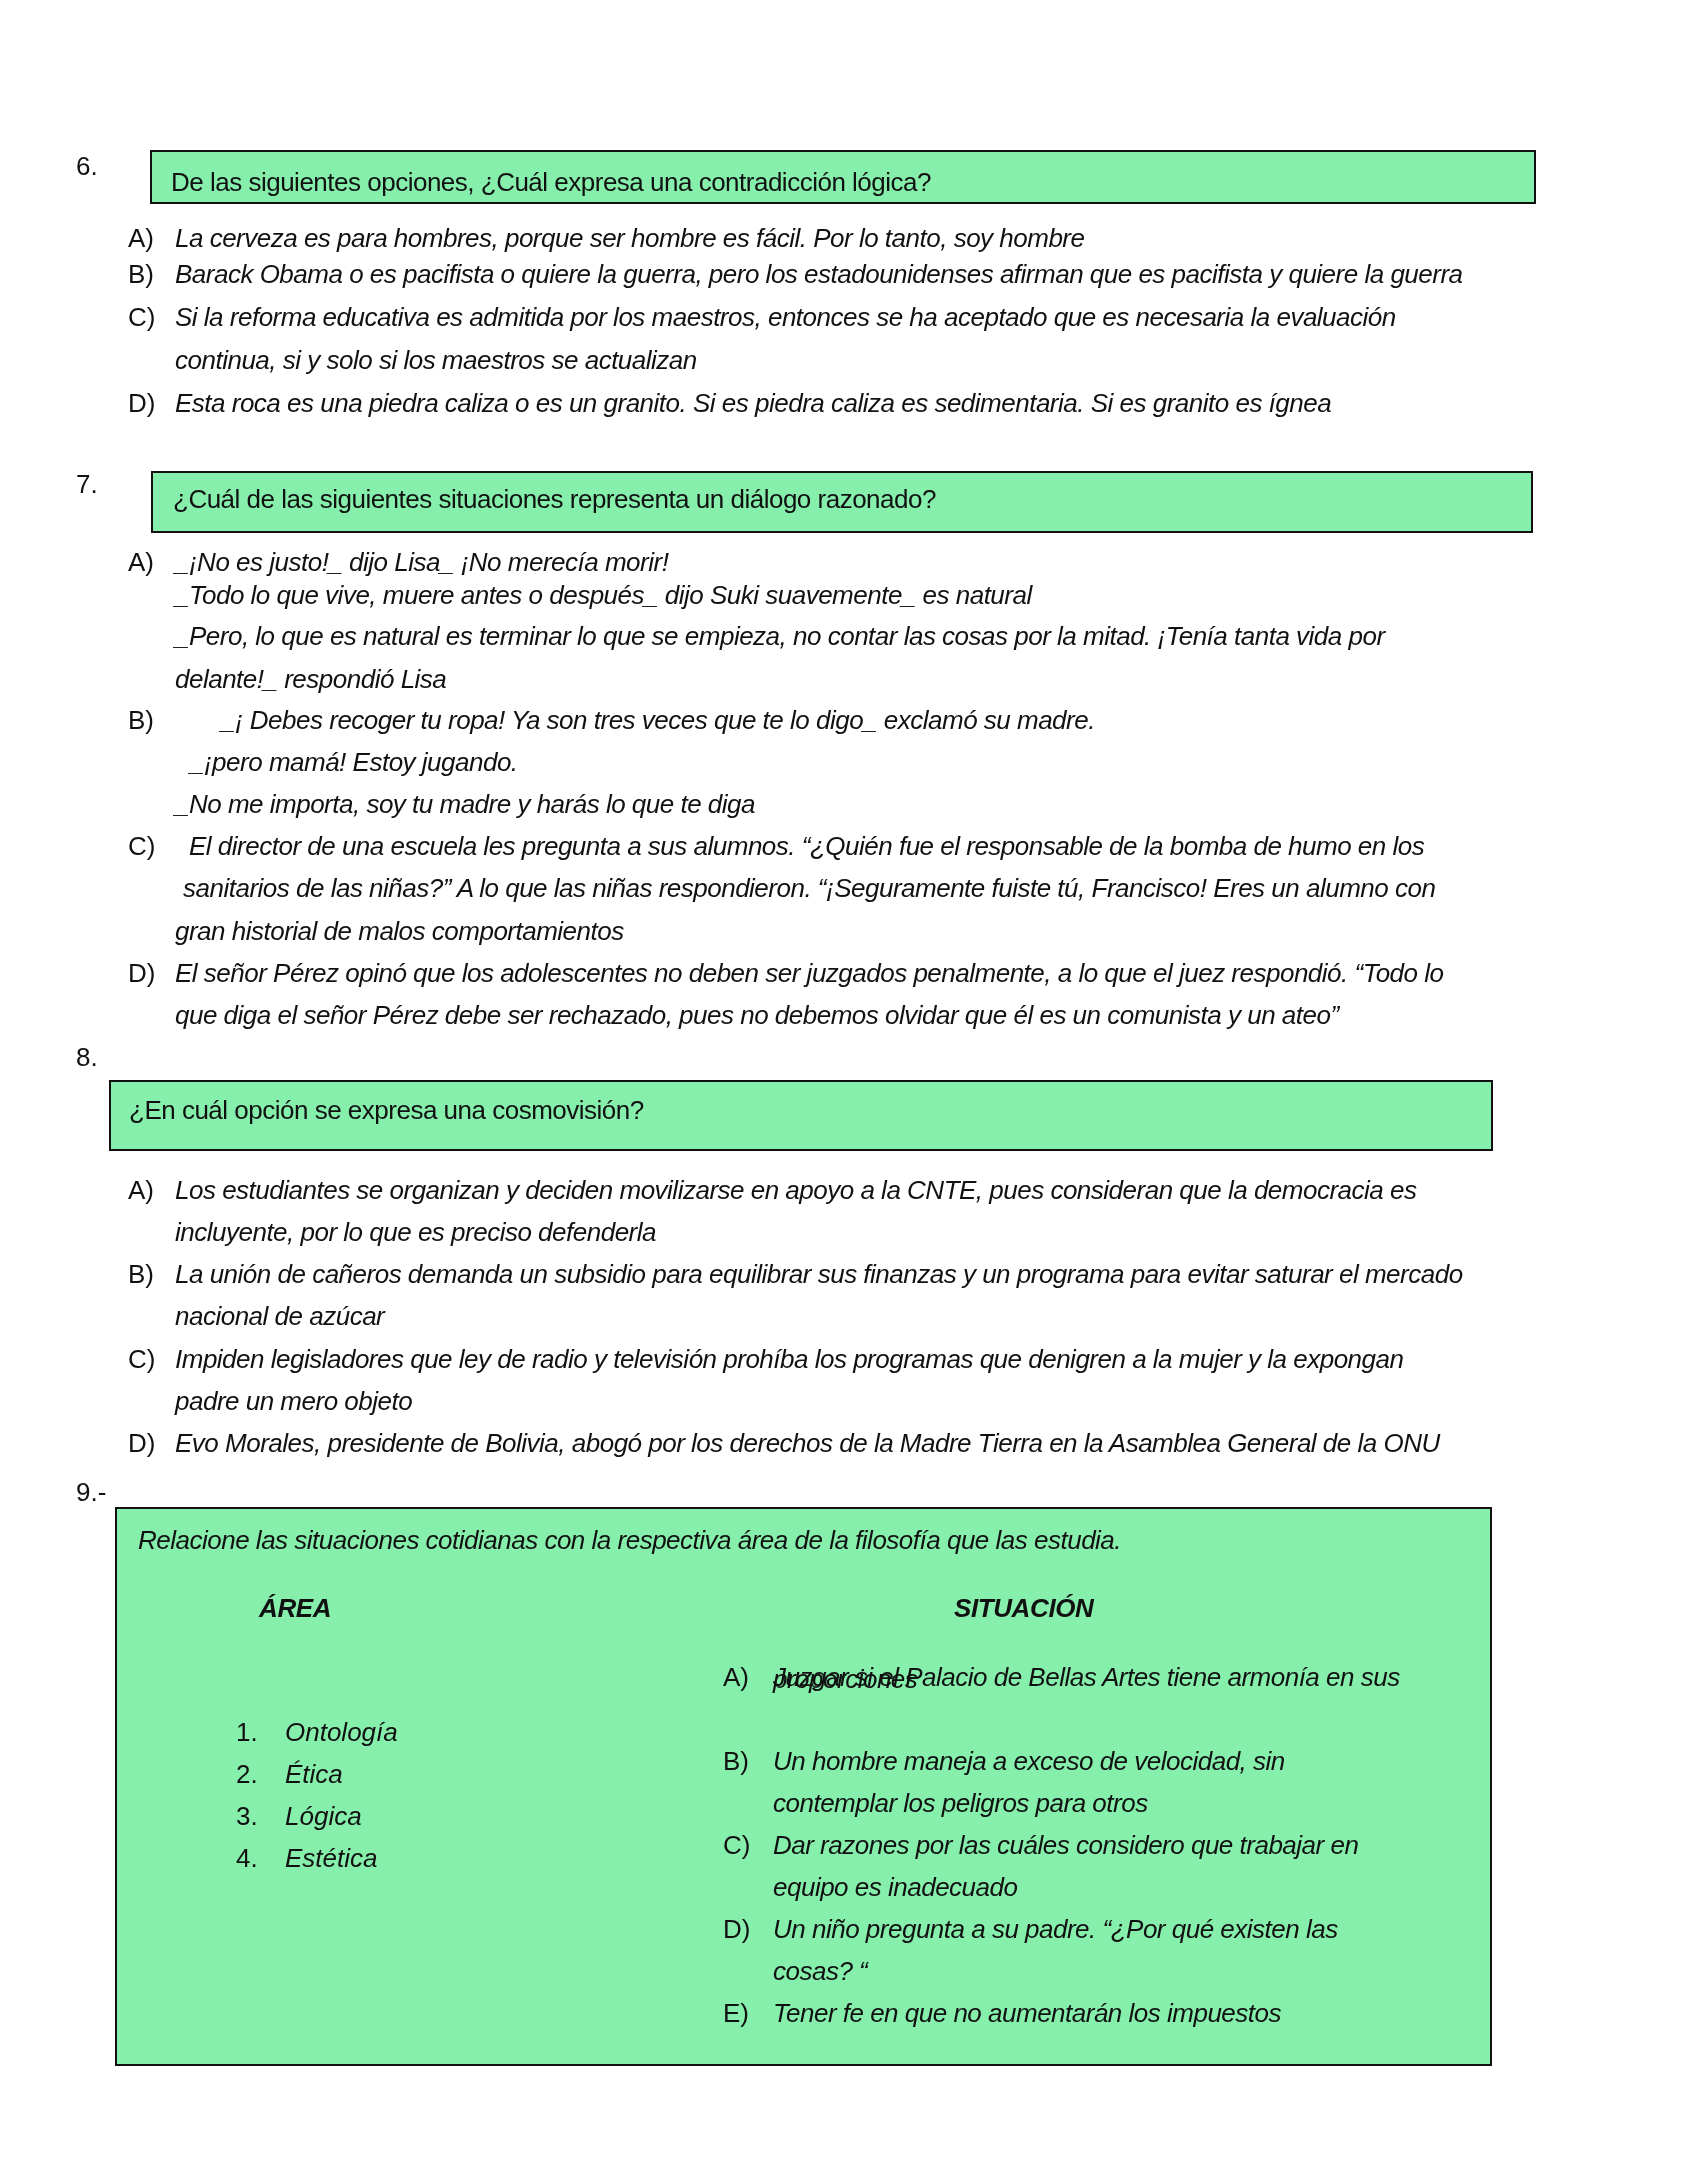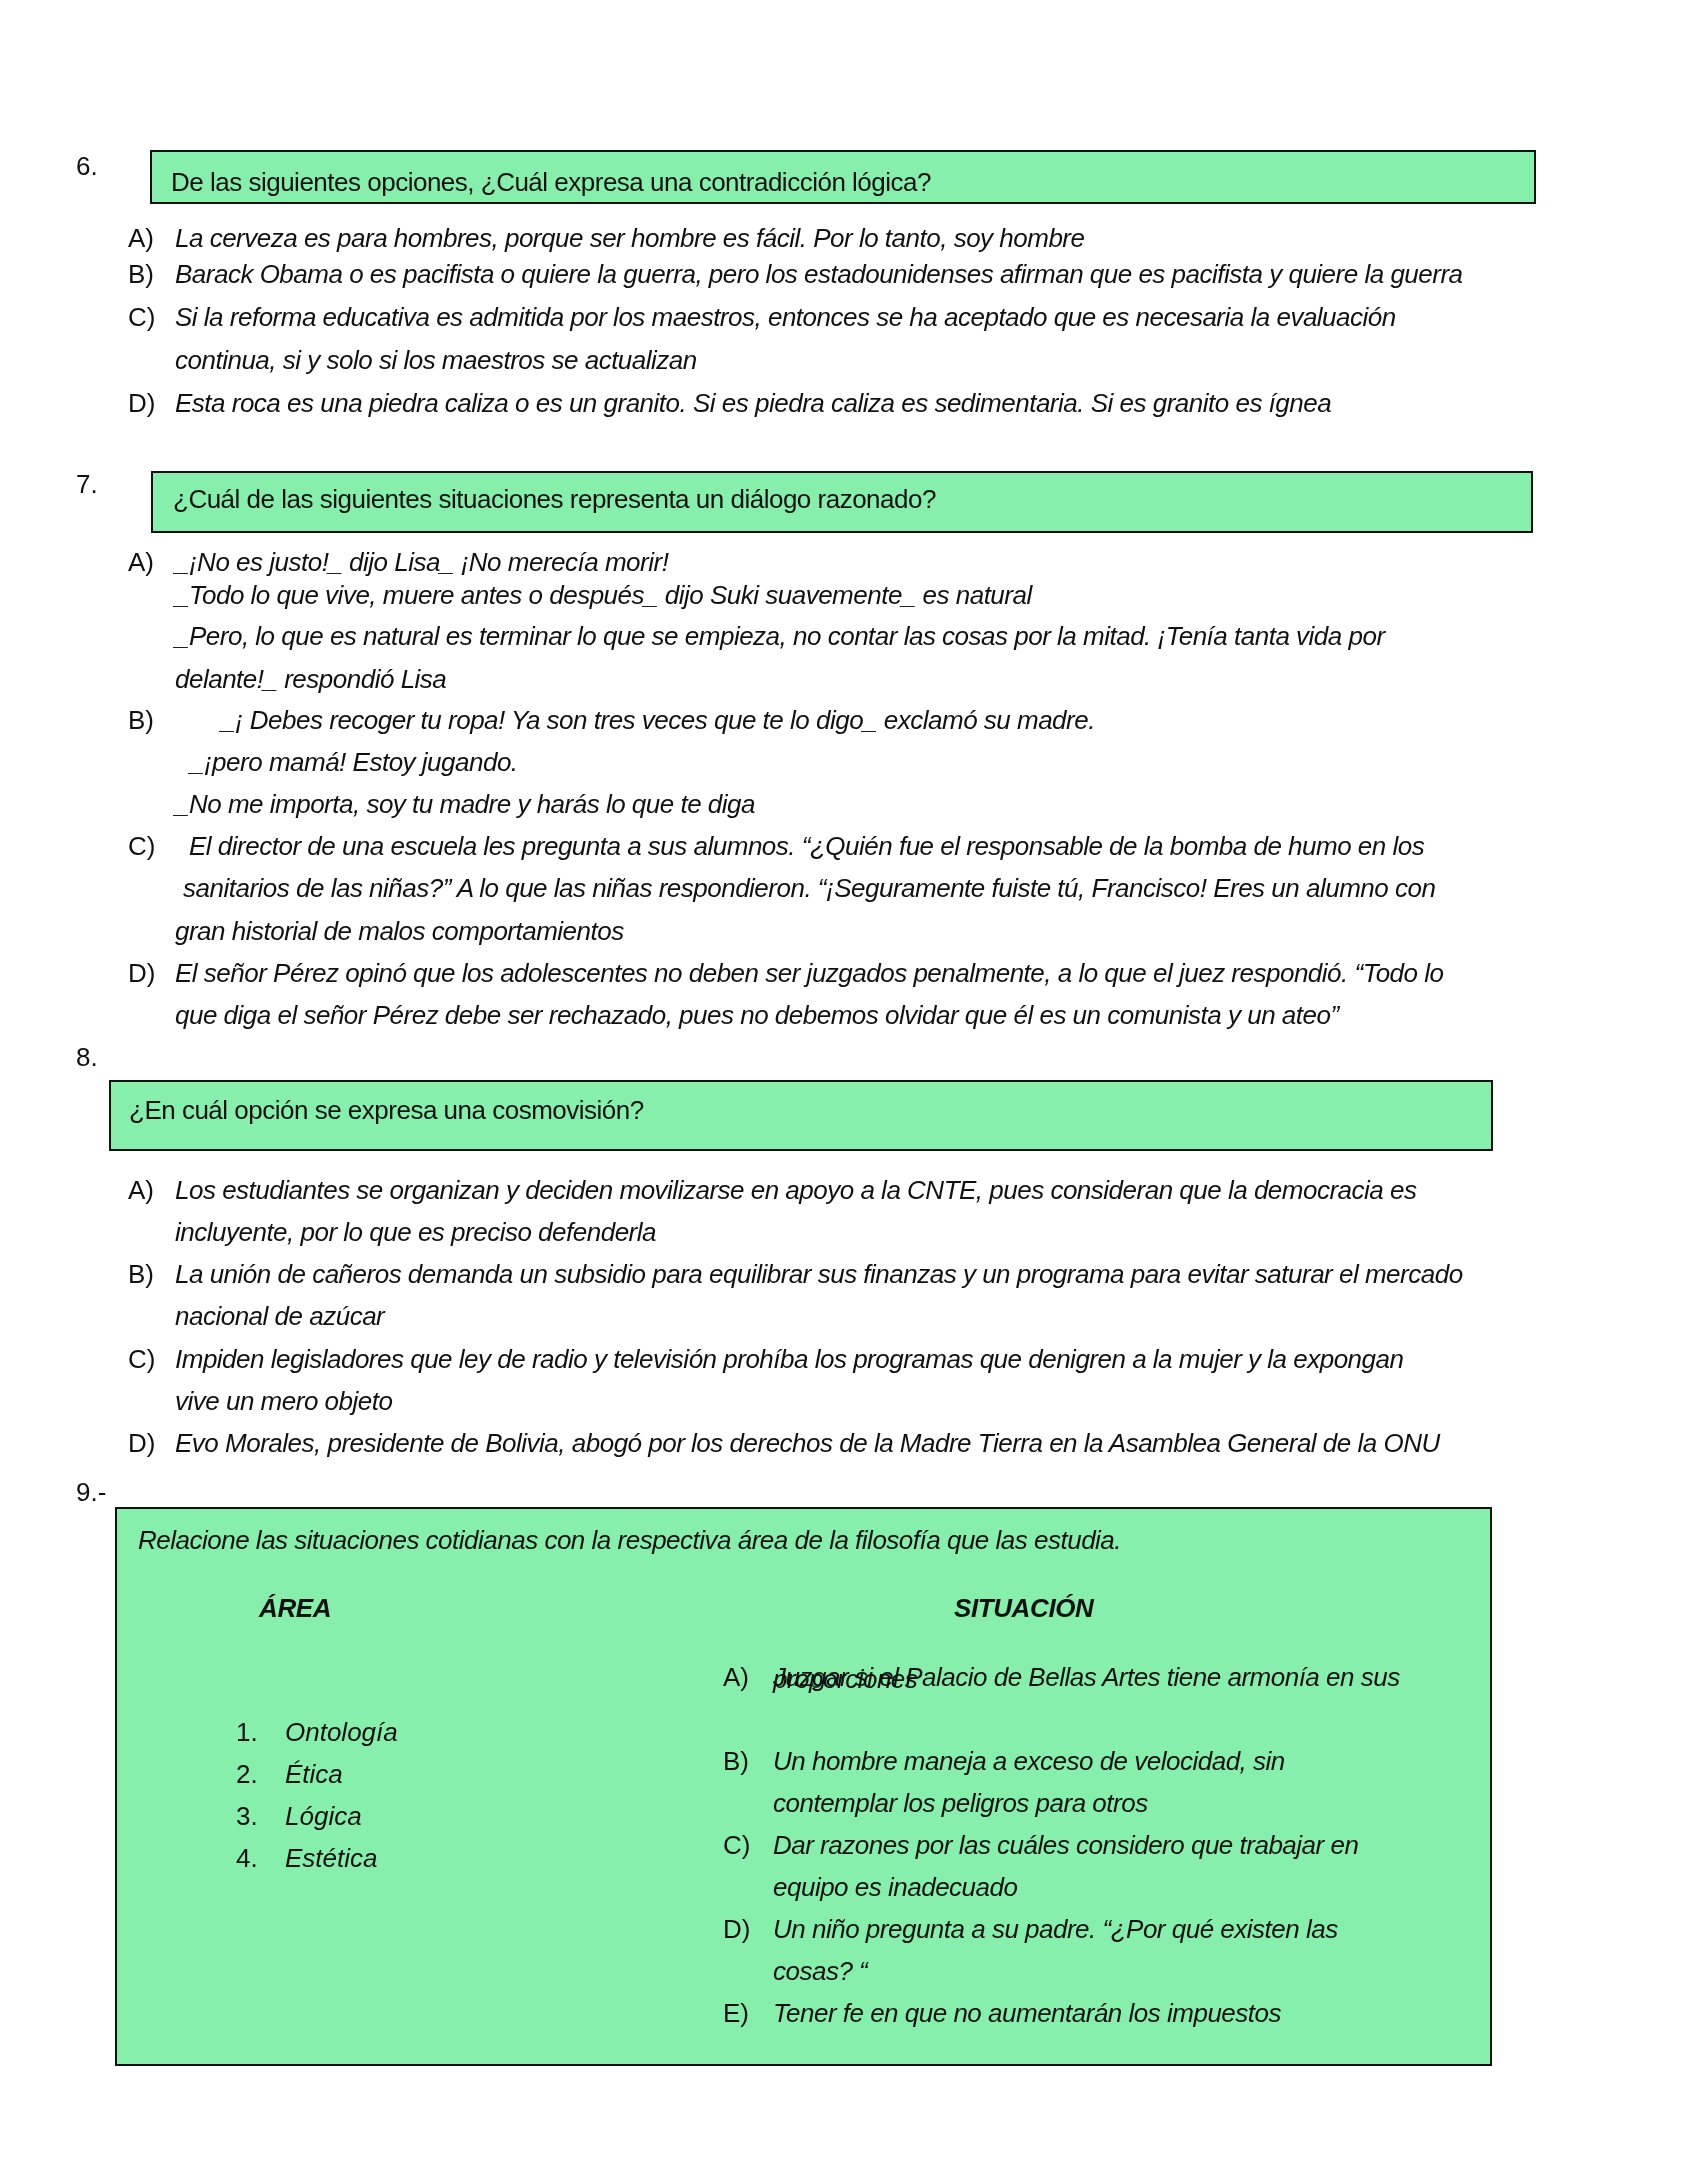--- a/index.html
+++ b/index.html
@@ -65,21 +65,21 @@
   <span class="lbl" style="left:128px; top:1174px;">A)</span>
   <span class="t" style="left:175px; top:1174px;">Los estudiantes se organizan y deciden movilizarse en apoyo a la CNTE, pues consideran que la democracia es</span>
   <span class="t" style="left:175px; top:1216px;">incluyente, por lo que es preciso defenderla</span>
 
   <span class="lbl" style="left:128px; top:1258px;">B)</span>
   <span class="t" style="left:175px; top:1258px;">La unión de cañeros demanda un subsidio para equilibrar sus finanzas y un programa para evitar saturar el mercado</span>
   <span class="t" style="left:175px; top:1300px;">nacional de azúcar</span>
 
   <span class="lbl" style="left:128px; top:1343px;">C)</span>
   <span class="t" style="left:175px; top:1343px;">Impiden legisladores que ley de radio y televisión prohíba los programas que denigren a la mujer y la expongan</span>
-  <span class="t" style="left:175px; top:1385px;">vive un mero objeto</span>
+  <span class="t" style="left:175px; top:1385px;">padre un mero objeto</span>
 
   <span class="lbl" style="left:128px; top:1427px;">D)</span>
   <span class="t" style="left:175px; top:1427px;">Evo Morales, presidente de Bolivia, abogó por los derechos de la Madre Tierra en la Asamblea General de la ONU</span>
 </div>
 
 <div>
   <span class="num" style="left:76px; top:1476px;">9.-</span>
   <div class="box" style="left:115px; top:1507px; width:1377px; height:559px;"></div>
   <span class="t" style="left:138px; top:1524px;">Relacione las situaciones cotidianas con la respectiva área de la filosofía que las estudia.</span>
 

